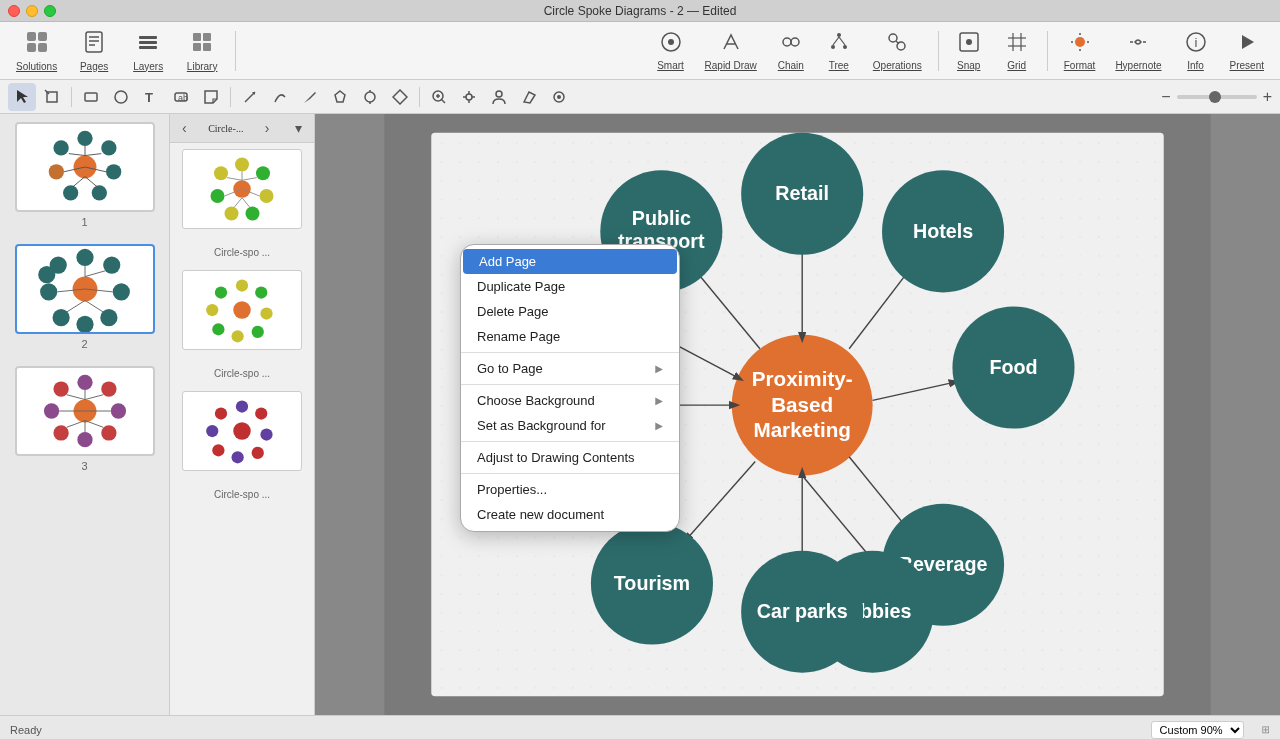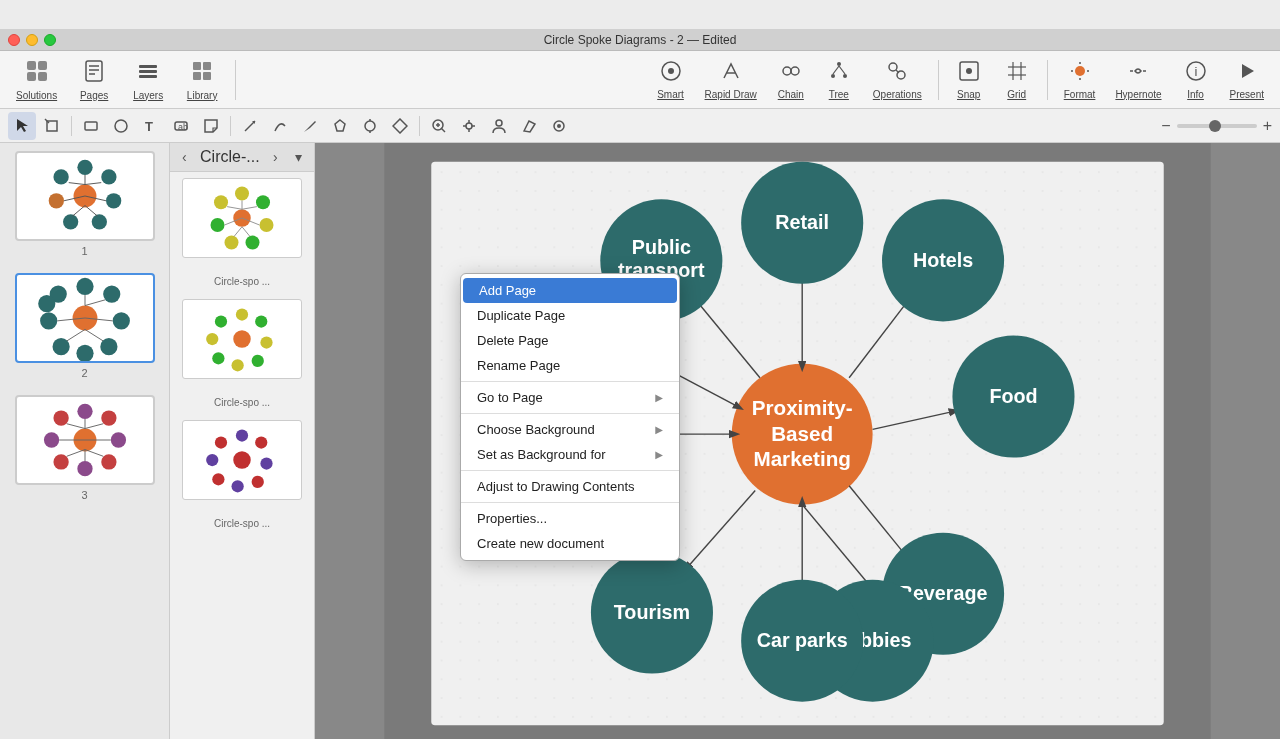--- a/index.html
+++ b/index.html
@@ -1,21 +1,21 @@
 <!DOCTYPE html>
 <html><head>
   <meta charset="utf-8">
   <style>
     * { margin: 0; padding: 0; box-sizing: border-box; }
     body { font-family: -apple-system, BlinkMacSystemFont, 'Helvetica Neue', sans-serif; background: #ececec; width: 1280px; height: 739px; overflow: hidden; position: relative; }
 
     
     #titlebar {
       height: 22px; background: #d0d0d0; display: flex; align-items: center; justify-content: center;
-      position: relative; border-bottom: 1px solid #bbb; margin-top: 29px;
+      position: relative; border-bottom: 1px solid #bbb;
     }
     #titlebar .traffic-lights { position: absolute; left: 8px; display: flex; gap: 6px; }
     .tl { width: 12px; height: 12px; border-radius: 50%; }
     .tl.red { background: #ff5f57; border: 1px solid #e0443e; }
     .tl.yellow { background: #febc2e; border: 1px solid #d4a012; }
     .tl.green { background: #28c840; border: 1px solid #1aab29; }
     #titlebar .title { font-size: 12px; color: #333; font-weight: 500; }
 
     
     #toolbar {
@@ -54,32 +54,32 @@
     .page-thumb-box { width: 140px; height: 90px; background: white; border: 2px solid #ccc; border-radius: 4px; margin: 0 auto; display: flex; align-items: center; justify-content: center; overflow: hidden; }
     .page-thumb-box.selected { border: 2px solid #4a90e2; }
     .page-num { text-align: center; font-size: 11px; color: #666; margin-top: 4px; }
 
     
     #thumb-panel {
       width: 145px; background: #f0f0f0; border-right: 1px solid #ccc; overflow-y: auto;
     }
     .thumb-nav { display: flex; align-items: center; justify-content: space-between; padding: 4px 8px; background: #e0e0e0; border-bottom: 1px solid #ccc; }
     .thumb-nav-btn { cursor: pointer; font-size: 14px; color: #555; padding: 2px 4px; }
-    .thumb-nav-title { font-size: 16px; color: #333; overflow: hidden; text-overflow: ellipsis; white-space: nowrap; max-width: 80px; }
+    .thumb-nav-title { font-size: 10px; color: #333; overflow: hidden; text-overflow: ellipsis; white-space: nowrap; max-width: 80px; font-family: Liberation Serif, serif; }
     .thumb-item { padding: 6px; cursor: pointer; }
     .thumb-box { width: 120px; height: 80px; background: white; border: 1px solid #ccc; border-radius: 3px; margin: 0 auto; display: flex; align-items: center; justify-content: center; overflow: hidden; }
     .thumb-label { text-align: center; font-size: 10px; color: #666; margin-top: 18px; white-space: nowrap; overflow: hidden; text-overflow: ellipsis; }
 
     
     #canvas { flex: 1; background: #888; position: relative; overflow: hidden; }
 
     
     #context-menu {
       position: absolute; left: 145px; top: 130px; width: 220px;
-      background: white; border: 1px solid #aaa; border-radius: 6px;
+      background: white; border: 1px solid #aaa; border-radius: 14px;
       box-shadow: 0 4px 20px rgba(0,0,0,0.25); z-index: 100; padding: 4px 0;
       font-size: 13px;
     }
     .menu-item {
       padding: 5px 16px; cursor: pointer; display: flex; align-items: center; justify-content: space-between; color: #222;
     }
     .menu-item.highlighted { background: #3a7bd5; color: white; border-radius: 4px; margin: 0 2px; }
     .menu-separator { height: 1px; background: #ddd; margin: 3px 0; }
     .menu-arrow { font-size: 10px; color: #888; }
 

